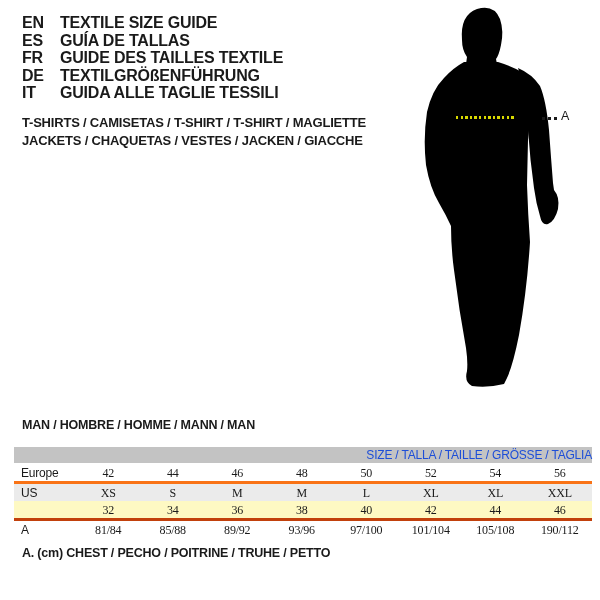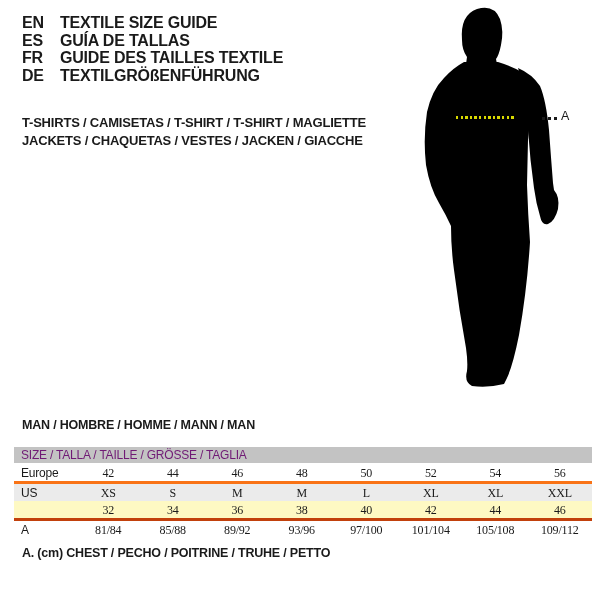--- a/index.html
+++ b/index.html
@@ -18,21 +18,21 @@
   .figure-svg{position:absolute;left:400px;top:0;width:200px;height:400px;}
   .chest-line-yellow{position:absolute;left:456px;top:116px;width:59px;height:3px;
     background:repeating-linear-gradient(90deg,#d7d800 0 2.5px,transparent 2.5px 4.6px);}
   .chest-line-black{position:absolute;left:542px;top:117px;width:16px;height:2.5px;
     background:repeating-linear-gradient(90deg,#1a1a1a 0 3px,transparent 3px 6px);}
   .chest-a-label{position:absolute;left:561px;top:109px;font-size:12.5px;}
   
   .gender-heading{position:absolute;left:22px;top:418px;font-weight:700;font-size:12.5px;}
   
   .size-table{position:absolute;left:14px;top:447px;width:578px;font-size:12px;}
-  .t-header{height:16px;line-height:16px;background:#c3c3c3;color:#701a75;padding-left:7px;margin-bottom:1px;}
+  .t-header{height:16px;line-height:16px;background:#c3c3c3;color:#1d4ed8;padding-left:7px;margin-bottom:1px;text-align:right;}
   .t-row{display:flex;height:17px;line-height:16px;align-items:center;}
   .t-label{width:55px;padding-left:7px;}
   .t-cell{flex:1;text-align:center;font-family:Liberation Serif, serif;}
   .row-europe{background:#ffffff;border-bottom:3px solid #f97316;}
   .row-us{background:#ebebeb;}
   .row-uk{background:#fef9c3;border-bottom:3px solid #c2410c;}
   .row-a{background:#ffffff;}
   
   .footnote{position:absolute;left:22px;top:546px;font-weight:700;font-size:12.5px;}
 </style>
@@ -50,20 +50,24 @@
       <span class="lang-code">ES</span>
       <span class="lang-label">GUÍA DE TALLAS</span>
     </div>
     <div class="lang-row">
       <span class="lang-code">FR</span>
       <span class="lang-label">GUIDE DES TAILLES TEXTILE</span>
     </div>
     <div class="lang-row">
       <span class="lang-code">DE</span>
       <span class="lang-label">TEXTILGRÖßENFÜHRUNG</span>
+    </div>
+    <div class="lang-row">
+      <span class="lang-code">IT</span>
+      <span class="lang-label">GUIDA ALLE TAGLIE TESSILI</span>
     </div>
   </div>
 
   <div class="category">
     <div>T-SHIRTS / CAMISETAS / T-SHIRT / T-SHIRT / MAGLIETTE</div>
     <div>JACKETS / CHAQUETAS / VESTES / JACKEN / GIACCHE</div>
   </div>
 
   <svg class="figure-svg" viewBox="0 0 200 400" aria-hidden="true">
     <path fill="#000000" d="M64 62 L98 62 Q118 68 134 80 Q131 105 128 140 L127 185 Q128 215 130 242
@@ -124,19 +128,19 @@
 
     <div class="t-row row-a">
       <span class="t-label">A</span>
       <span class="t-cell">81/84</span>
       <span class="t-cell">85/88</span>
       <span class="t-cell">89/92</span>
       <span class="t-cell">93/96</span>
       <span class="t-cell">97/100</span>
       <span class="t-cell">101/104</span>
       <span class="t-cell">105/108</span>
-      <span class="t-cell">109/112</span>
+      <span class="t-cell">190/112</span>
     </div>
   </div>
 
   <div class="footnote">A. (cm) CHEST / PECHO / POITRINE / TRUHE / PETTO</div>
 
 </div>
 
 </body></html>

